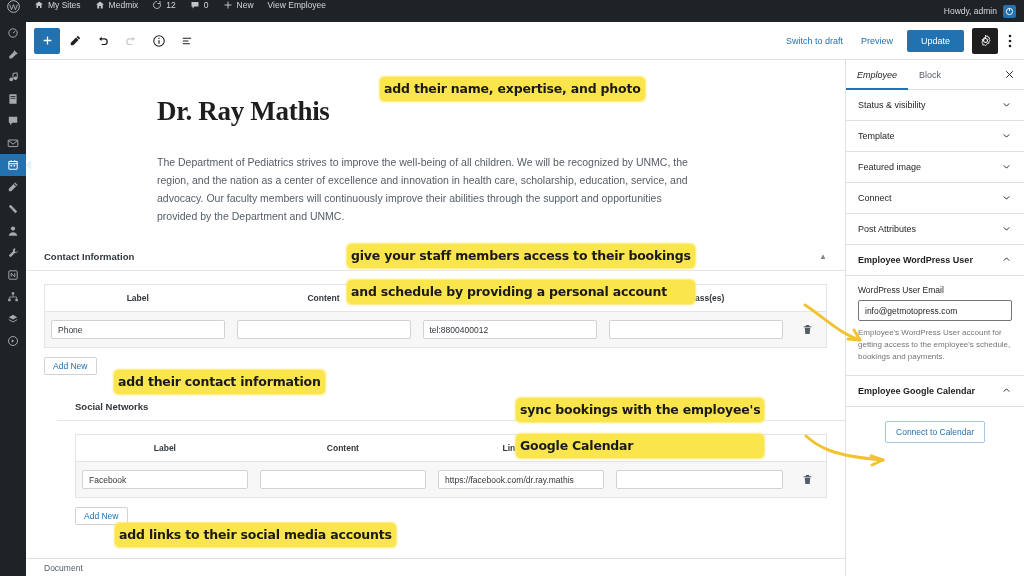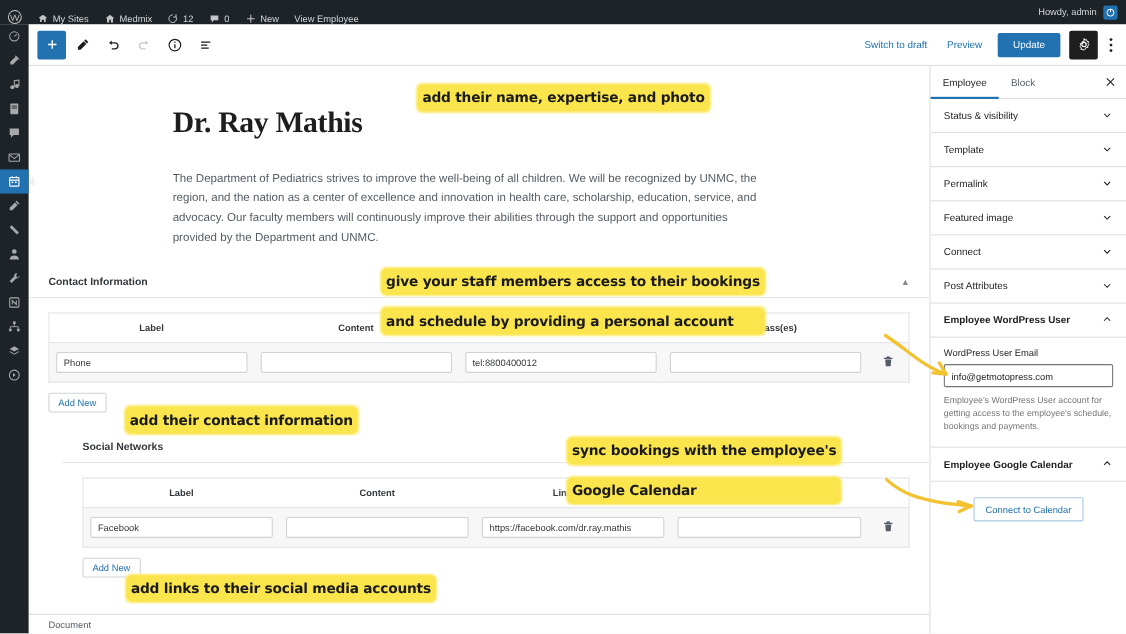--- a/index.html
+++ b/index.html
@@ -12,21 +12,21 @@
   }
   .screen { position: relative; width: 1024px; height: 576px; }
 
   
   .adminbar {
     position: absolute; top: 0; left: 0; width: 1024px; height: 22px;
     background: #1d2327; color: #c3c4c7;
     display: flex; align-items: center; font-size: 8.5px;
     z-index: 40;
   }
-  .ab-item { display: flex; align-items: flex-end; gap: 4px; padding: 0 7px; height: 22px; color: #d5d7d9; white-space: nowrap; }
+  .ab-item { display: flex; align-items: flex-start; gap: 4px; padding: 0 7px; height: 22px; color: #d5d7d9; white-space: nowrap; }
   .ab-item svg { display: block; }
   .ab-right { margin-left: auto; display: flex; align-items: center; gap: 6px; padding-right: 8px; }
   .ab-avatar { width: 13px; height: 13px; border-radius: 2px; background: #2271b1; display: flex; align-items: center; justify-content: center; }
 
   
   .rail {
     position: absolute; top: 22px; left: 0; width: 26px; height: 554px;
     background: #1d2327; z-index: 35;
   }
   .rail-item {
@@ -120,21 +120,21 @@
   
   .sidebar {
     position: absolute; top: 60px; right: 0; width: 179px; height: 516px;
     background: #fff; border-left: 1px solid #e0e0e0; z-index: 20;
   }
   .sb-tabs { display: flex; align-items: stretch; height: 30px; border-bottom: 1px solid #e0e0e0; }
   .sb-tab {
     padding: 0 11px; display: flex; align-items: center; font-size: 9px; color: #555d66;
     position: relative;
   }
-  .sb-tab.active { color: #1e1e1e; font-weight: normal; }
+  .sb-tab.active { color: #1e1e1e; font-weight: normal; font-style: italic; }
   .sb-tab.active::after {
     content: ""; position: absolute; left: 0; right: 0; bottom: -1px; height: 2px; background: #2271b1;
   }
   .sb-close { margin-left: auto; width: 30px; display: flex; align-items: center; justify-content: center; color: #1e1e1e; }
   .sb-panel {
     height: 31px; display: flex; align-items: center; padding: 0 12px;
     border-bottom: 1px solid #e0e0e0; font-size: 9px; color: #1e1e1e;
   }
   .sb-panel .chev { margin-left: auto; color: #1e1e1e; }
   .sb-panel.bold { font-weight: bold; }
@@ -508,28 +508,20 @@
     </div>
     <div class="sb-panel">
       <span>Template</span>
       <span class="chev">
         <svg width="11" height="11" viewBox="0 0 20 20">
             <path d="M5 8l5 5 5-5" fill="none" stroke="#1e1e1e" stroke-width="1.7"></path>
           </svg>
       </span>
     </div>
     <div class="sb-panel">
-      <span>Permalink</span>
-      <span class="chev">
-        <svg width="11" height="11" viewBox="0 0 20 20">
-            <path d="M5 8l5 5 5-5" fill="none" stroke="#1e1e1e" stroke-width="1.7"></path>
-          </svg>
-      </span>
-    </div>
-    <div class="sb-panel">
       <span>Featured image</span>
       <span class="chev">
         <svg width="11" height="11" viewBox="0 0 20 20">
             <path d="M5 8l5 5 5-5" fill="none" stroke="#1e1e1e" stroke-width="1.7"></path>
           </svg>
       </span>
     </div>
     <div class="sb-panel">
       <span>Connect</span>
       <span class="chev">

